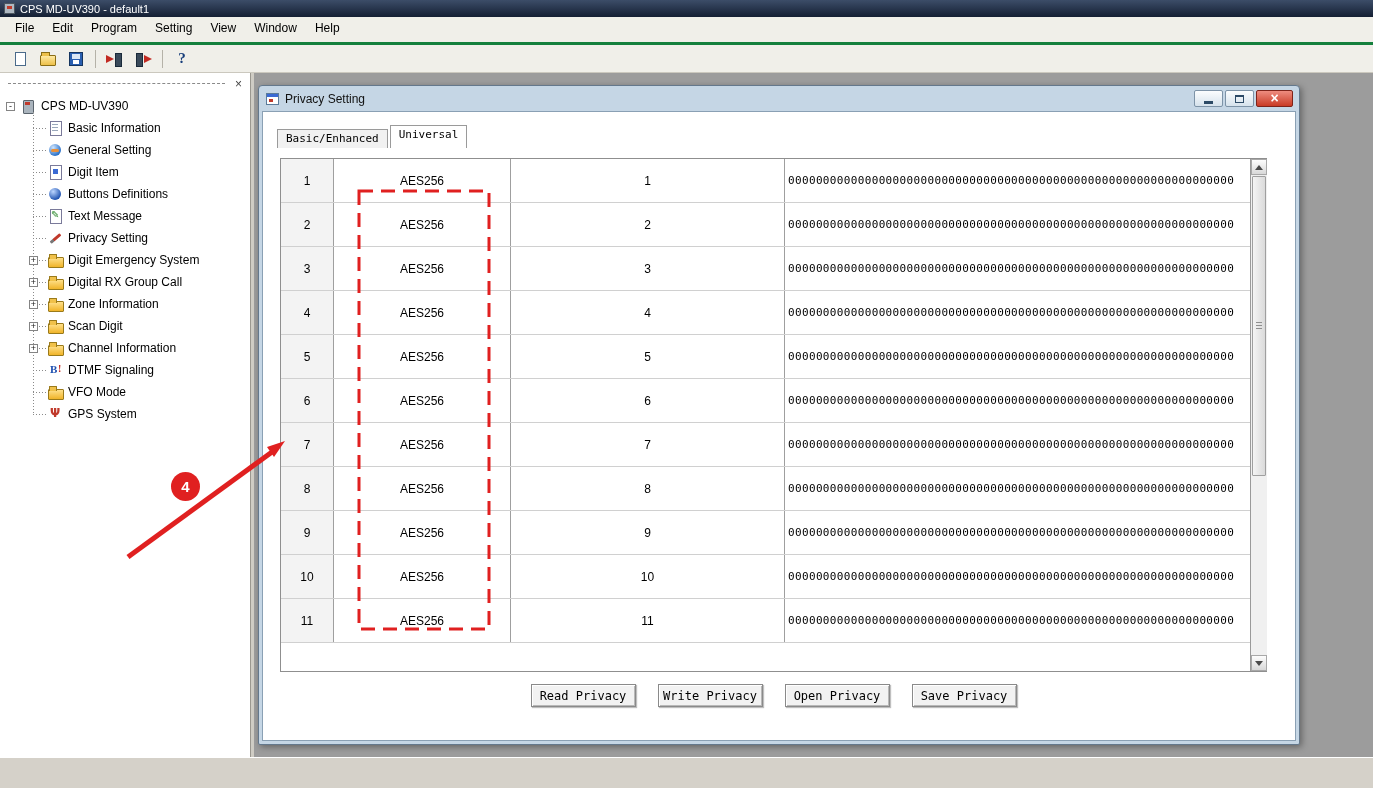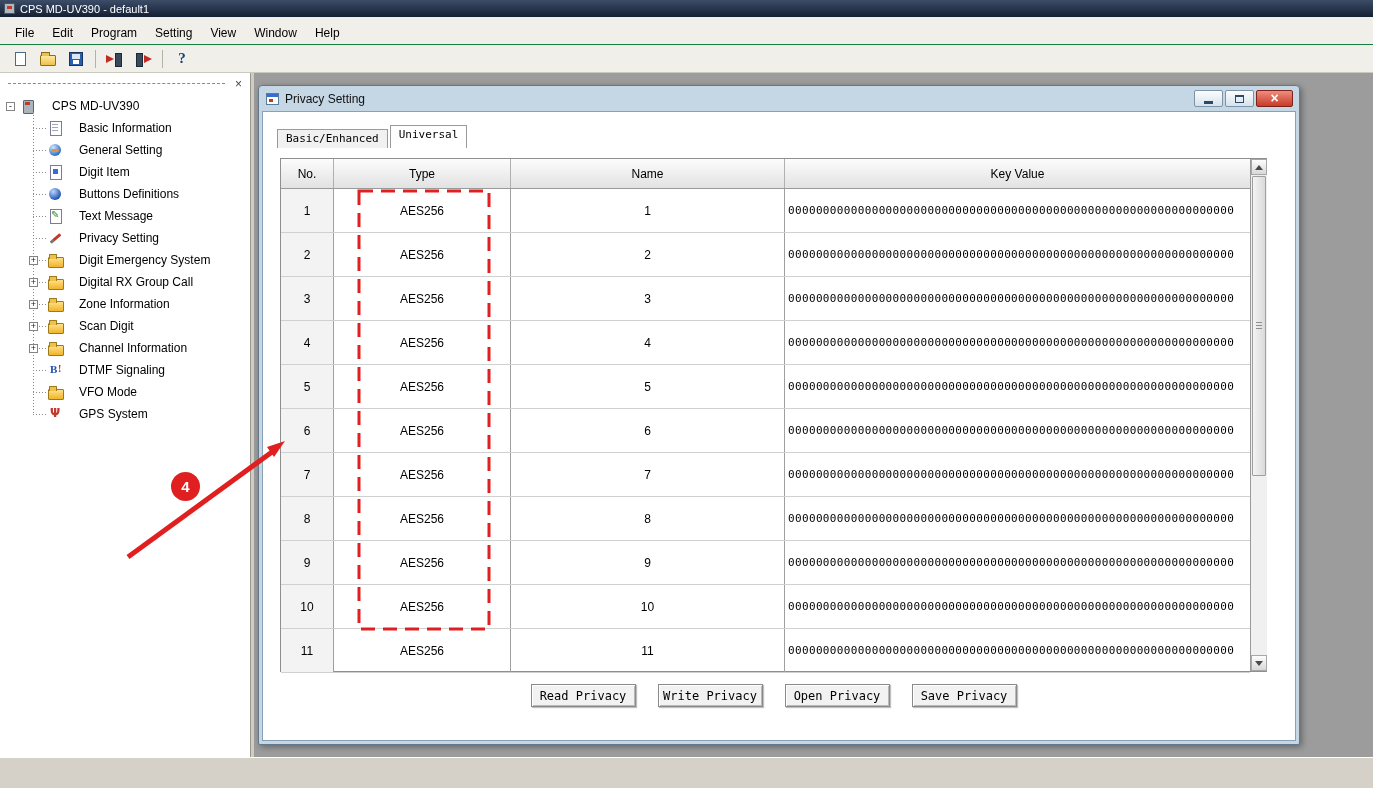--- a/index.html
+++ b/index.html
@@ -5,21 +5,21 @@
   *{box-sizing:border-box;margin:0;padding:0}
   html,body{width:1373px;height:788px;overflow:hidden}
   body{position:relative;background:#d4d0c8;font-family:"Liberation Sans",sans-serif;font-size:12px;color:#000}
 
   
   .titlebar{height:17px;background:linear-gradient(#3c4d68,#141f33);display:flex;align-items:center;gap:5px;padding:0 4px}
   .app-icon{width:11px;height:11px;background:#aeb8c2;border:1px solid #4c5660;position:relative;flex:none}
   .app-icon::before{content:'';position:absolute;left:2px;top:2px;width:5px;height:3px;background:#c0392b}
   .title-text{color:#fff;font-size:11px;white-space:nowrap}
 
-  .menubar{height:28px;background:#f0efe9;display:flex;align-items:flex-end;padding:0 6px;border-bottom:1px solid #15803d}
+  .menubar{height:28px;background:#f0efe9;display:flex;align-items:flex-start;padding:0 6px;border-bottom:3px solid #15803d}
   .menu-item{padding:4px 9px;font-size:12px;cursor:default}
 
   .toolbar{height:28px;background:#f0efe9;display:flex;align-items:center;gap:4px;padding:0 8px;border-bottom:1px solid #cbc8be}
   .tb-btn{width:24px;height:22px;display:flex;align-items:center;justify-content:center}
   .tb-sep{width:1px;height:18px;background:#b5b2a8;margin:0 3px}
   .ti{display:inline-block;position:relative}
   .ti-new-file{width:11px;height:14px;background:#fff;border:1px solid #4a6a8a}
   .ti-open-file{width:16px;height:11px;background:linear-gradient(#ffe9a0,#edc04a);border:1px solid #8a6d14;border-radius:1px;margin-top:3px}
   .ti-open-file::before{content:'';position:absolute;left:0;top:-4px;width:7px;height:3px;background:#edc04a;border:1px solid #8a6d14;border-bottom:none}
   .ti-save-file{width:14px;height:14px;background:#2a5fb0;border:1px solid #16355f}
@@ -45,21 +45,21 @@
   .tree{padding:6px 0 0 2px}
   .tree-item{position:relative;height:22px;display:flex;align-items:center;padding-left:46px;white-space:nowrap;cursor:default}
   .tree-item.root{padding-left:4px}
   .tree-item::before{content:'';position:absolute;left:31px;top:11px;width:13px;height:1px;background:repeating-linear-gradient(to right,#8a8a8a 0 1px,transparent 1px 3px)}
   .tree-item.root::before{display:none}
   .tree-children{position:relative}
   .tree-children::before{content:'';position:absolute;left:31px;top:-5px;bottom:11px;width:1px;background:repeating-linear-gradient(to bottom,#8a8a8a 0 1px,transparent 1px 3px)}
   .expand-box{position:absolute;left:27px;top:7px;width:9px;height:9px;border:1px solid #848484;background:#fff;font-size:9px;line-height:7px;text-align:center;color:#222;z-index:2}
   .tree-item.root .expand-box{position:static;margin-right:6px;flex:none}
   .tree-item.root .expand-box::before{content:'-'}
-  .tlabel{margin-left:16px;font-size:12px}
+  .tlabel{margin-left:5px;font-size:12px}
 
   
   .ticon{width:15px;height:14px;position:relative;flex:none;display:inline-block}
   .i-radio::before{content:'';position:absolute;left:2px;top:1px;width:9px;height:12px;background:#aab4bd;border:1px solid #5a646d;border-radius:1px}
   .i-radio::after{content:'';position:absolute;left:4px;top:3px;width:5px;height:3px;background:#c0392b}
   .i-document::before{content:'';position:absolute;left:2px;top:0;width:10px;height:13px;background:#fff;border:1px solid #7a7a9a}
   .i-document::after{content:'';position:absolute;left:4px;top:3px;width:6px;height:7px;background:repeating-linear-gradient(to bottom,#9aa8bb 0 1px,transparent 1px 3px)}
   .i-globe::before{content:'';position:absolute;left:1px;top:1px;width:12px;height:12px;border-radius:50%;background:radial-gradient(circle at 35% 30%,#cfe6ff,#2f74c9 70%)}
   .i-globe::after{content:'';position:absolute;left:3px;top:6px;width:8px;height:3px;background:#e8903a;border-radius:2px}
   .i-menu::before{content:'';position:absolute;left:2px;top:0;width:10px;height:13px;background:#fff;border:1px solid #7a7a9a}
@@ -261,26 +261,20 @@
             </span>
         </span>
       </div>
       <div class="child-client">
         <div class="tab-strip">
             <div class="tab">Basic/Enhanced</div>
             <div class="tab active">Universal</div>
           </div>
         <div class="table-wrap">
           <div class="table-main">
-            <div class="table-header">
-                <div class="hcell col0">No.</div>
-                <div class="hcell col1">Type</div>
-                <div class="hcell col2">Name</div>
-                <div class="hcell col3">Key Value</div>
-              </div>
             <div class="table-body">
                 <div class="trow">
                   <div class="tcell col0">1</div>
                   <div class="tcell col1">AES256</div>
                   <div class="tcell col2">1</div>
                   <div class="tcell col3">0000000000000000000000000000000000000000000000000000000000000000</div>
                 </div>
                 <div class="trow">
                   <div class="tcell col0">2</div>
                   <div class="tcell col1">AES256</div>

